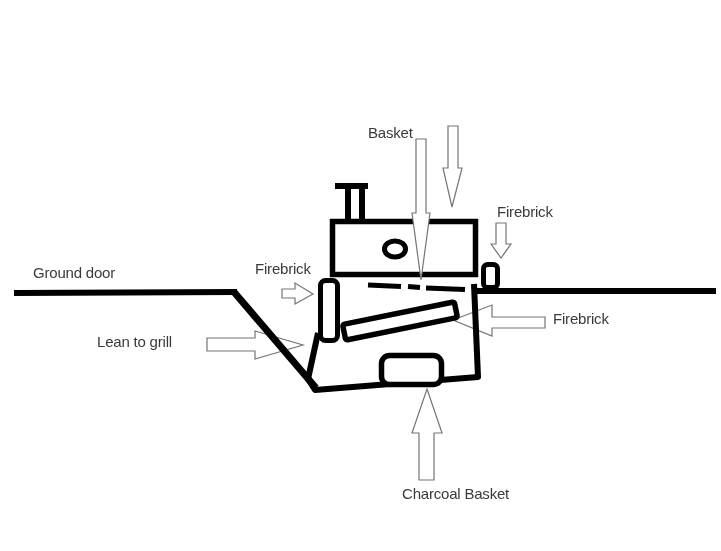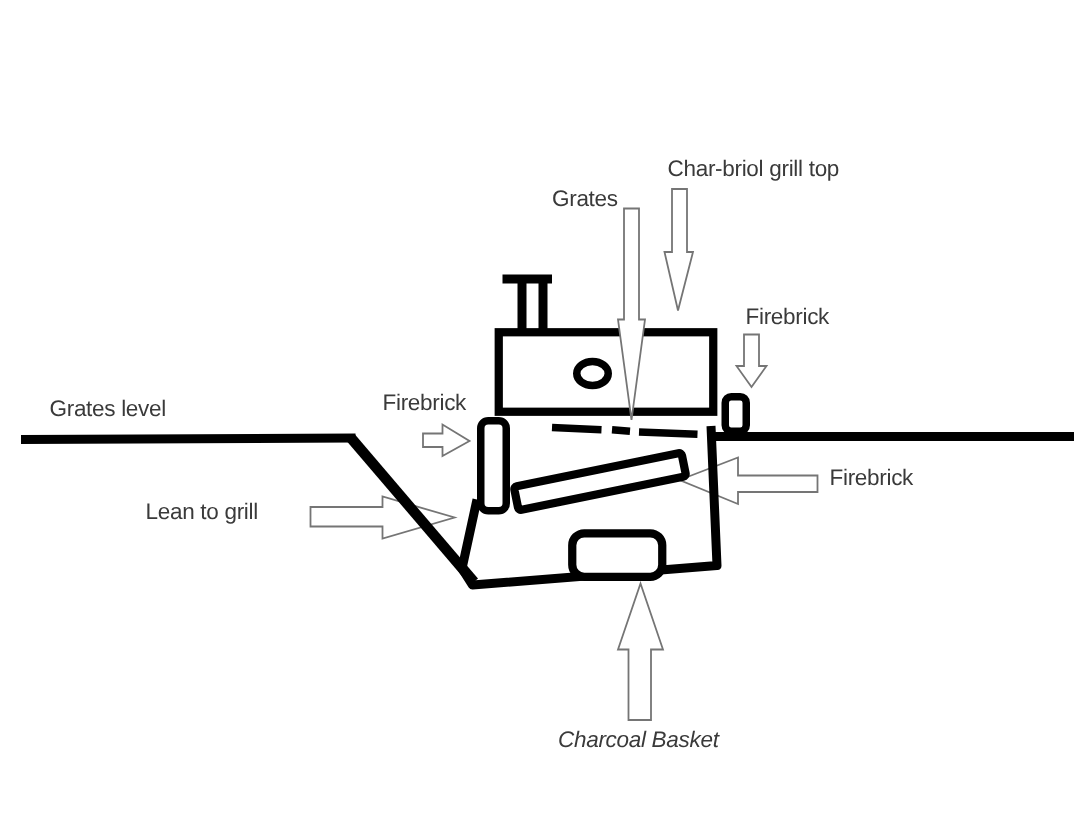--- a/index.html
+++ b/index.html
@@ -20,21 +20,21 @@
     white-space:nowrap;
     user-select:none;
   }
   .lbl-ground-level   {left:33px;  top:265px;}
   .lbl-grates         {left:368px; top:125px;}
   .lbl-grill-top      {left:445px; top:105px;}
   .lbl-firebrick-tr   {left:497px; top:204px;}
   .lbl-firebrick-left {left:255px; top:261px;}
   .lbl-firebrick-right{left:553px; top:311px;}
   .lbl-lean-to-door   {left:97px;  top:334px;}
-  .lbl-charcoal-basket{left:372px; top:486px;font-style:italic;}
+  .lbl-charcoal-basket{left:402px; top:486px;}
 </style>
 </head>
 <body>
 
 <div class="stage">
 
   <svg width="721" height="551" viewBox="0 0 721 551">
 
     <g fill="#ffffff" stroke="#757575" stroke-width="1.2" stroke-linejoin="miter">
       <path d="M207,338 L255,338 L255,331 L303,345 L255,359 L255,351 L207,351 Z"></path>
@@ -62,22 +62,21 @@
     </g>
 
     <g fill="#ffffff" stroke="#757575" stroke-width="1.2" stroke-linejoin="miter">
       <path d="M416,139 L426,139 L426,213 L430,213 L421,280 L412,213 L416,213 Z"></path>
       <path d="M448,126 L458,126 L458,168 L462,168 L452,207 L443,168 L448,168 Z"></path>
       <path d="M496,223 L506,223 L506,244 L511,244 L501,258 L491,244 L496,244 Z"></path>
       <path d="M282,289 L295,289 L295,283 L313,294 L295,304 L295,298 L282,298 Z"></path>
     </g>
   </svg>
 
-  <div class="label lbl-ground-level">Grates level</div>
-  <div class="label lbl-grates">Grates</div>
-  <div class="label lbl-grill-top">Char-briol grill top</div>
+  <div class="label lbl-ground-level">Ground door</div>
+  <div class="label lbl-grates">Basket</div>
   <div class="label lbl-firebrick-tr">Firebrick</div>
   <div class="label lbl-firebrick-left">Firebrick</div>
   <div class="label lbl-firebrick-right">Firebrick</div>
   <div class="label lbl-lean-to-door">Lean to grill</div>
   <div class="label lbl-charcoal-basket">Charcoal Basket</div>
 
 </div>
 
 </body></html>

